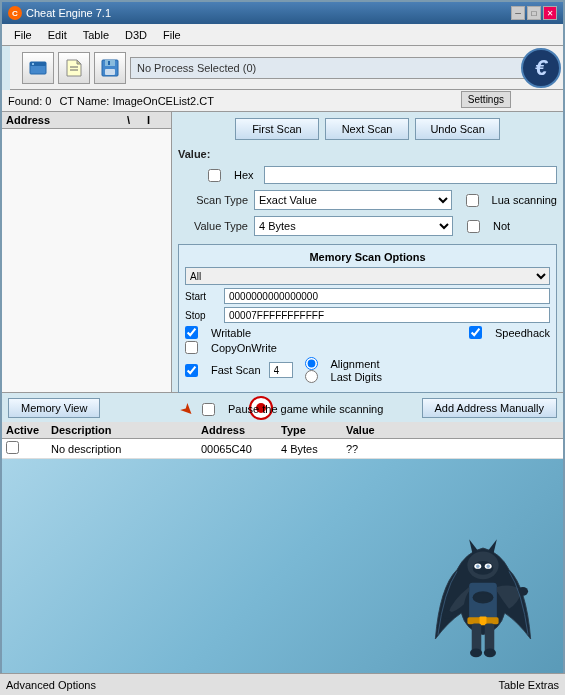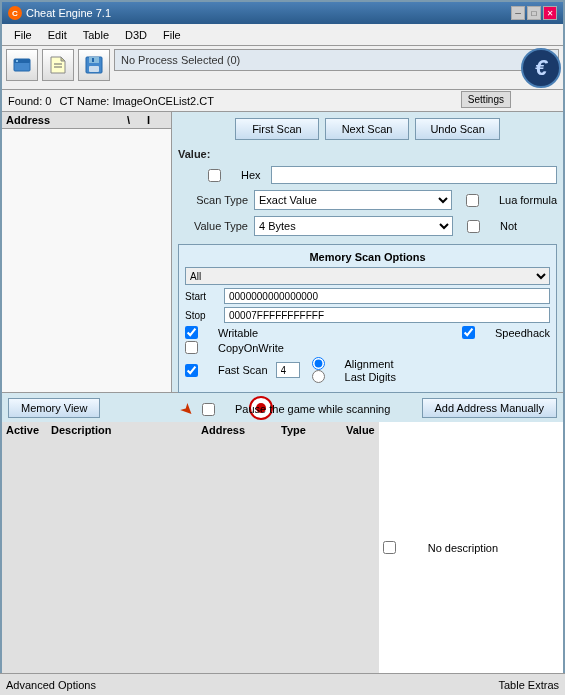--- a/index.html
+++ b/index.html
@@ -73,24 +73,26 @@
       height: 100%;
       display: flex;
       align-items: center;
     }
 
     
     #toolbar {
       background: #f0f0f0;
       border-bottom: 1px solid #999;
       display: flex;
-      padding: 3px 4px;
+      align-items: center;
+      padding: 3px 12px;
       gap: 4px;
       height: 44px;
       position: relative;
+      margin-left: 8px;
     }
     .toolbar-btn {
       width: 32px;
       height: 32px;
       border: 1px solid #999;
       background: linear-gradient(to bottom, #fff, #ddd);
       cursor: pointer;
       display: flex;
       align-items: center;
       justify-content: center;
@@ -217,21 +219,21 @@
     .form-select {
       flex: 1;
       border: 1px solid #7a9ab0;
       background: white;
       height: 20px;
       font-size: 11px;
     }
     .check-label {
       display: flex;
       align-items: center;
-      gap: 20px;
+      gap: 13px;
       cursor: pointer;
     }
     input[type="checkbox"] { cursor: pointer; }
 
     
     #mem-scan-box {
       border: 1px solid #7a9ab0;
       padding: 6px;
       background: #ddeef8;
       margin-top: 2px;
@@ -472,21 +474,21 @@
       <input type="text" class="form-input" style="flex: 1 1 0%; margin-left: 4px;">
     </div>
 
     <div class="form-row">
       <span class="form-label">Scan Type</span>
       <select class="form-select">
         <option>Exact Value</option>
       </select>
       <label class="check-label" style="margin-left:8px;min-width:90px;">
         <input type="checkbox" style="">
-        <span>Lua formula</span>
+        <span>Lua scanning</span>
       </label>
     </div>
 
     <div class="form-row">
       <span class="form-label">Value Type</span>
       <select class="form-select">
         <option>4 Bytes</option>
       </select>
       <label class="check-label" style="margin-left:8px;min-width:90px;">
         <input type="checkbox" style="">
@@ -569,21 +571,21 @@
 </div>
 
 <div id="bottom-buttons">
   <button class="bottom-btn">Memory View</button>
   <div id="stop-btn">
     <div id="stop-icon"></div>
   </div>
   <button class="bottom-btn">Add Address Manually</button>
 </div>
 
-<div style="flex:1; display:flex; position:relative; height: calc(695px - 22px - 22px - 44px - 22px - 280px - 30px - 22px);">
+<div style="flex:1; display:flex; flex-direction:column; position:relative; height: calc(695px - 22px - 22px - 44px - 22px - 280px - 30px - 22px);">
   <div id="results-header">
     <span class="res-col-active">Active</span>
     <span class="res-col-desc">Description</span>
     <span class="res-col-addr">Address</span>
     <span class="res-col-type">Type</span>
     <span class="res-col-val">Value</span>
   </div>
 
   <div class="result-row">
     <span class="res-col-active">

